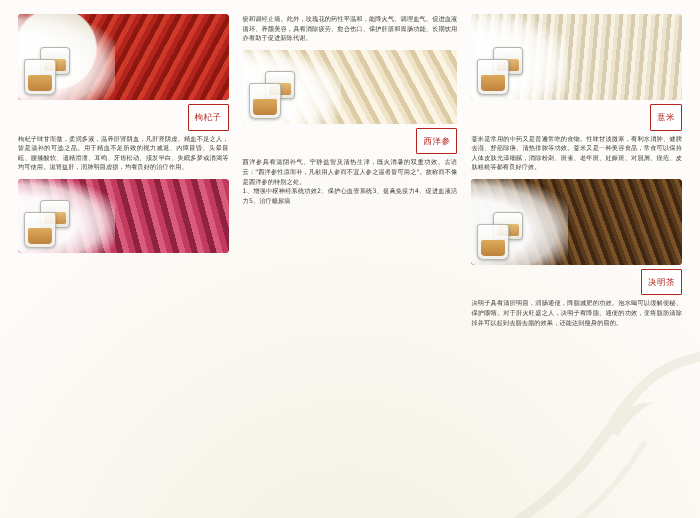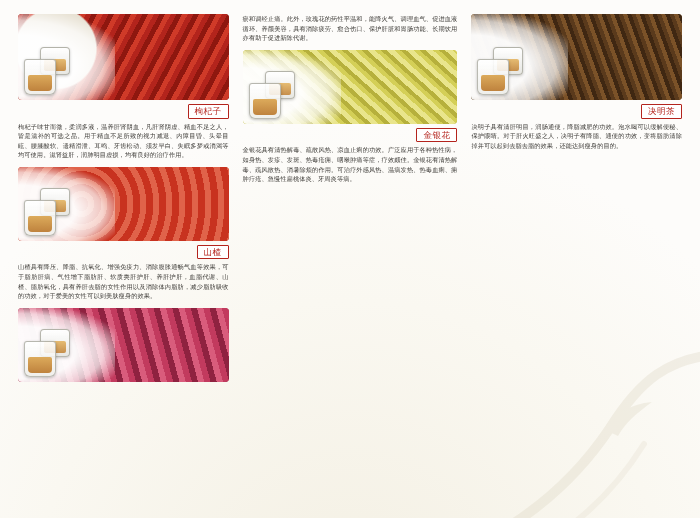--- a/index.html
+++ b/index.html
@@ -104,21 +104,21 @@
   .figure .white-fade{
     position:absolute;left:0;top:0;bottom:0;width:46%;
     background:radial-gradient(ellipse at 0% 60%, rgba(255,255,255,.97) 0 42%, rgba(255,255,255,.72) 62%, rgba(255,255,255,0) 80%);
   }
   .label{
     align-self:flex-start;
     border:1px solid #b4241d;
     color:#b4241d;
     font-size:8.5px;
     line-height:1;
-    padding:2px 6px;
+    padding:8px 6px;
     border-radius:1px;
     background:#fff;
     letter-spacing:.5px;
     margin-top:1px;
   }
   .label.right{align-self:flex-end;}
   .body{
     font-size:6.2px;
     line-height:1.55;
     color:#3c3a36;
@@ -149,32 +149,20 @@
           <div class="glass">
             <div class="lid"></div>
               <div class="cup"></div>
           </div>
         </div>
         <div class="label right">枸杞子</div>
         <div class="body">枸杞子味甘而微，柔润多液，温养肝肾阴血，凡肝肾阴虚、精血不足之人，皆是滋补的可选之品。用于精血不足所致的视力减退、内障目昏、头晕目眩、腰膝酸软、遗精滑泄、耳鸣、牙齿松动、须发早白、失眠多梦或消渴等均可使用。滋肾益肝，润肺明目虚损，均有良好的治疗作用。</div>
       </div>
 
 
-      <div class="entry">
-        <div class="figure">
-          <div class="photo p-shan"></div>
-          <div class="white-fade"></div>
-          <div class="glass">
-            <div class="lid"></div>
-              <div class="cup"></div>
-          </div>
-        </div>
-        <div class="label right">山楂</div>
-        <div class="body">山楂具有降压、降脂、抗氧化、增强免疫力、消除腹胀通畅气血等效果，可于脂肪肝病、气性增下脂肪肝、软质类肝护肝、养肝护肝，血脂代谢、山楂、脂肪氧化，具有养肝去脂的女性作用以及消除体内脂肪，减少脂肪吸收的功效，对于爱美的女性可以到美肤瘦身的效果。</div>
-      </div>
 
       <div class="entry">
         <div class="figure">
           <div class="photo p-rose"></div>
           <div class="white-fade"></div>
           <div class="glass">
             <div class="lid"></div>
               <div class="cup"></div>
           </div>
         </div>
@@ -182,39 +170,52 @@
       </div>
 
     </div>
 
     <div class="col mid">
 
       <div class="entry">
         <div class="body">瘀和调经止痛。此外，玫瑰花的药性平温和，能降火气、调理血气、促进血液循环、养颜美容，具有消除疲劳、愈合伤口、保护肝脏和胃肠功能、长期饮用亦有助于促进新陈代谢。</div>
       </div>
 
-
       <div class="entry">
         <div class="figure">
-          <div class="photo p-jinyin"></div>
-          <div class="white-fade"></div>
-          <div class="glass">
-            <div class="lid"></div>
-              <div class="cup"></div>
-          </div>
-        </div>
-        <div class="label right">金银花</div>
-        <div class="body">金银花具有清热解毒、疏散风热、凉血止痢的功效。广泛应用于各种热性病，如身热、发疹、发斑、热毒疮痈、咽喉肿痛等症，疗效颇佳。金银花有清热解毒、疏风散热、消暑除烦的作用。可治疗外感风热、温病发热、热毒血痢、痈肿疔疮、急慢性扁桃体炎、牙周炎等病。</div>
-      </div>
+          <div class="photo p-xiyang"></div>
+          <div class="white-fade"></div>
+          <div class="glass">
+            <div class="lid"></div>
+              <div class="cup"></div>
+          </div>
+        </div>
+        <div class="label right">西洋参</div>
+        <div class="body" style="white-space:pre-line">西洋参具有滋阴补气、宁静益智及清热生津，既火消暑的双重功效。古语云："西洋参性凉而补，凡欲用人参而不宜人参之温者皆可用之"。故称而不像是西洋参的特别之处。
+1、增强中枢神经系统功效2、保护心血管系统3、提高免疫力4、促进血液活力5、治疗糖尿病</div>
+      </div>
+
 
 
     </div>
 
     <div class="col">
 
+      <div class="entry">
+        <div class="figure tall">
+          <div class="photo p-yimi"></div>
+          <div class="white-fade"></div>
+          <div class="glass">
+            <div class="lid"></div>
+              <div class="cup"></div>
+          </div>
+        </div>
+        <div class="label right">薏米</div>
+        <div class="body">薏米是常用的中药又是普遍常吃的食物。性味甘淡微寒，有利水消肿、健脾去湿、舒筋除痹、清热排脓等功效。薏米又是一种美容食品，常食可以保持人体皮肤光泽细腻，消除粉刺、斑雀、老年斑、妊娠斑、对脱屑、痤疮、皮肤粗糙等都有良好疗效。</div>
+      </div>
 
 
       <div class="entry">
         <div class="figure tall">
           <div class="photo p-juemingzi"></div>
           <div class="white-fade"></div>
           <div class="glass">
             <div class="lid"></div>
               <div class="cup"></div>
           </div>

